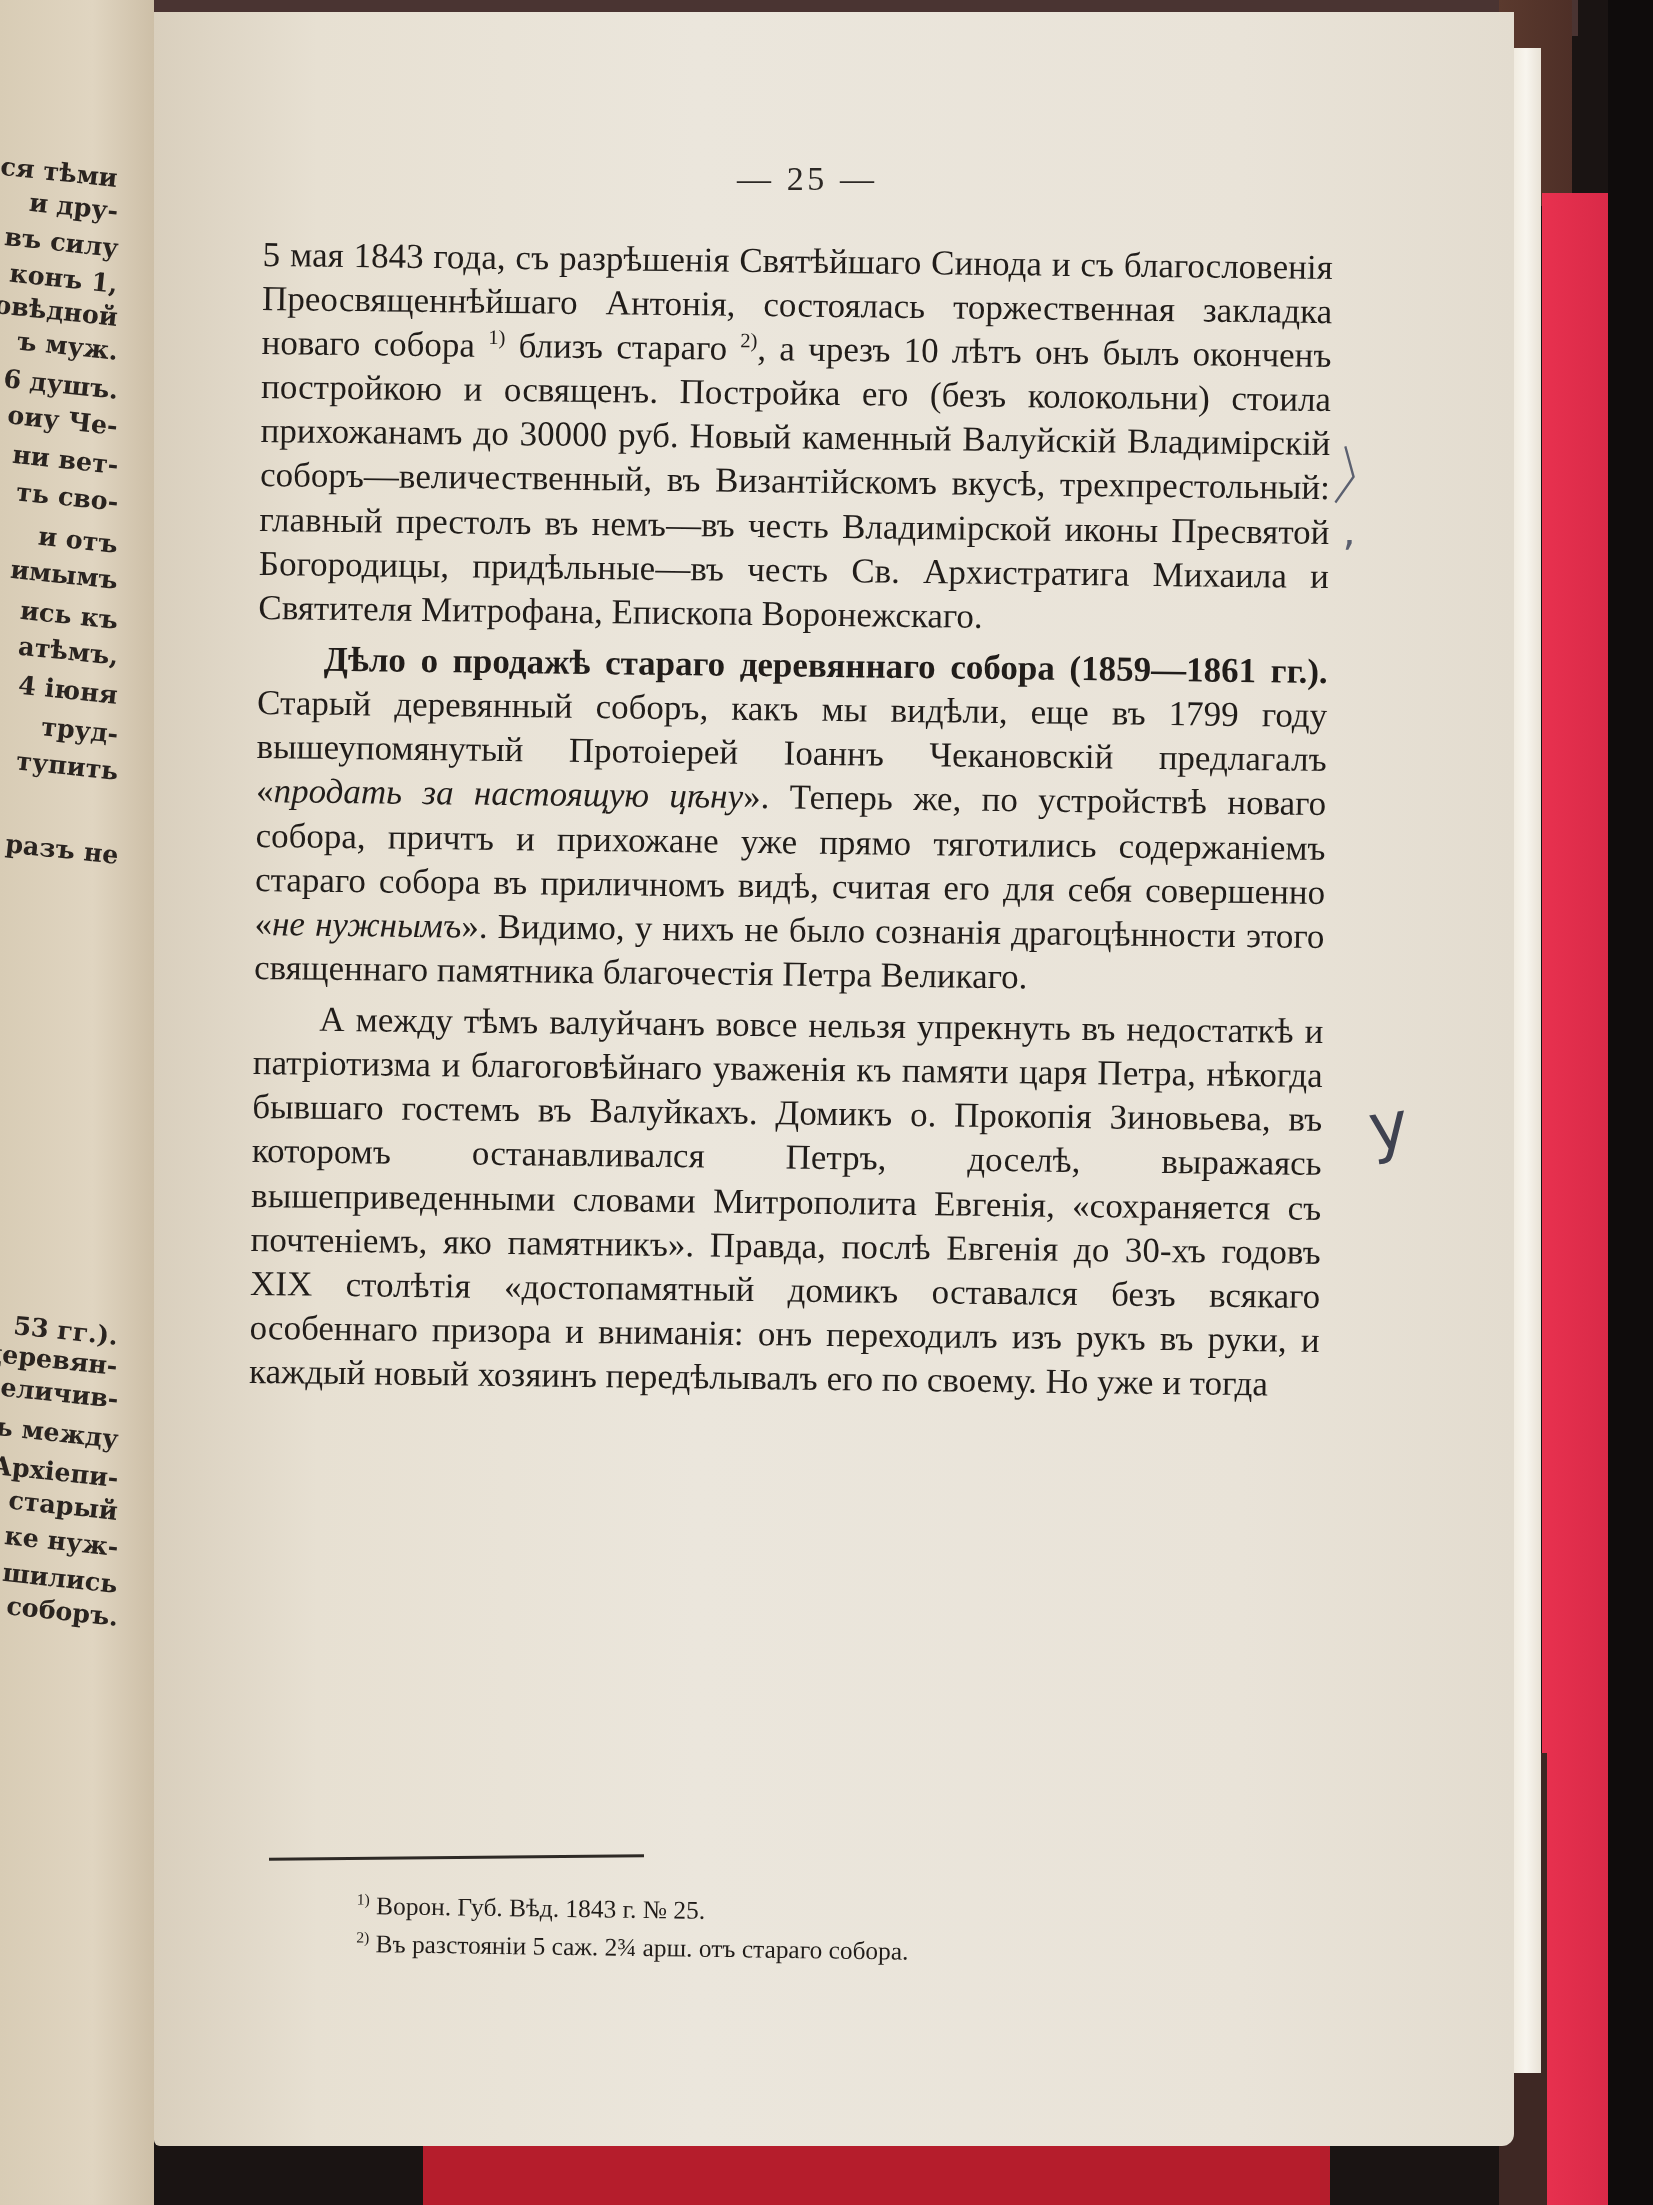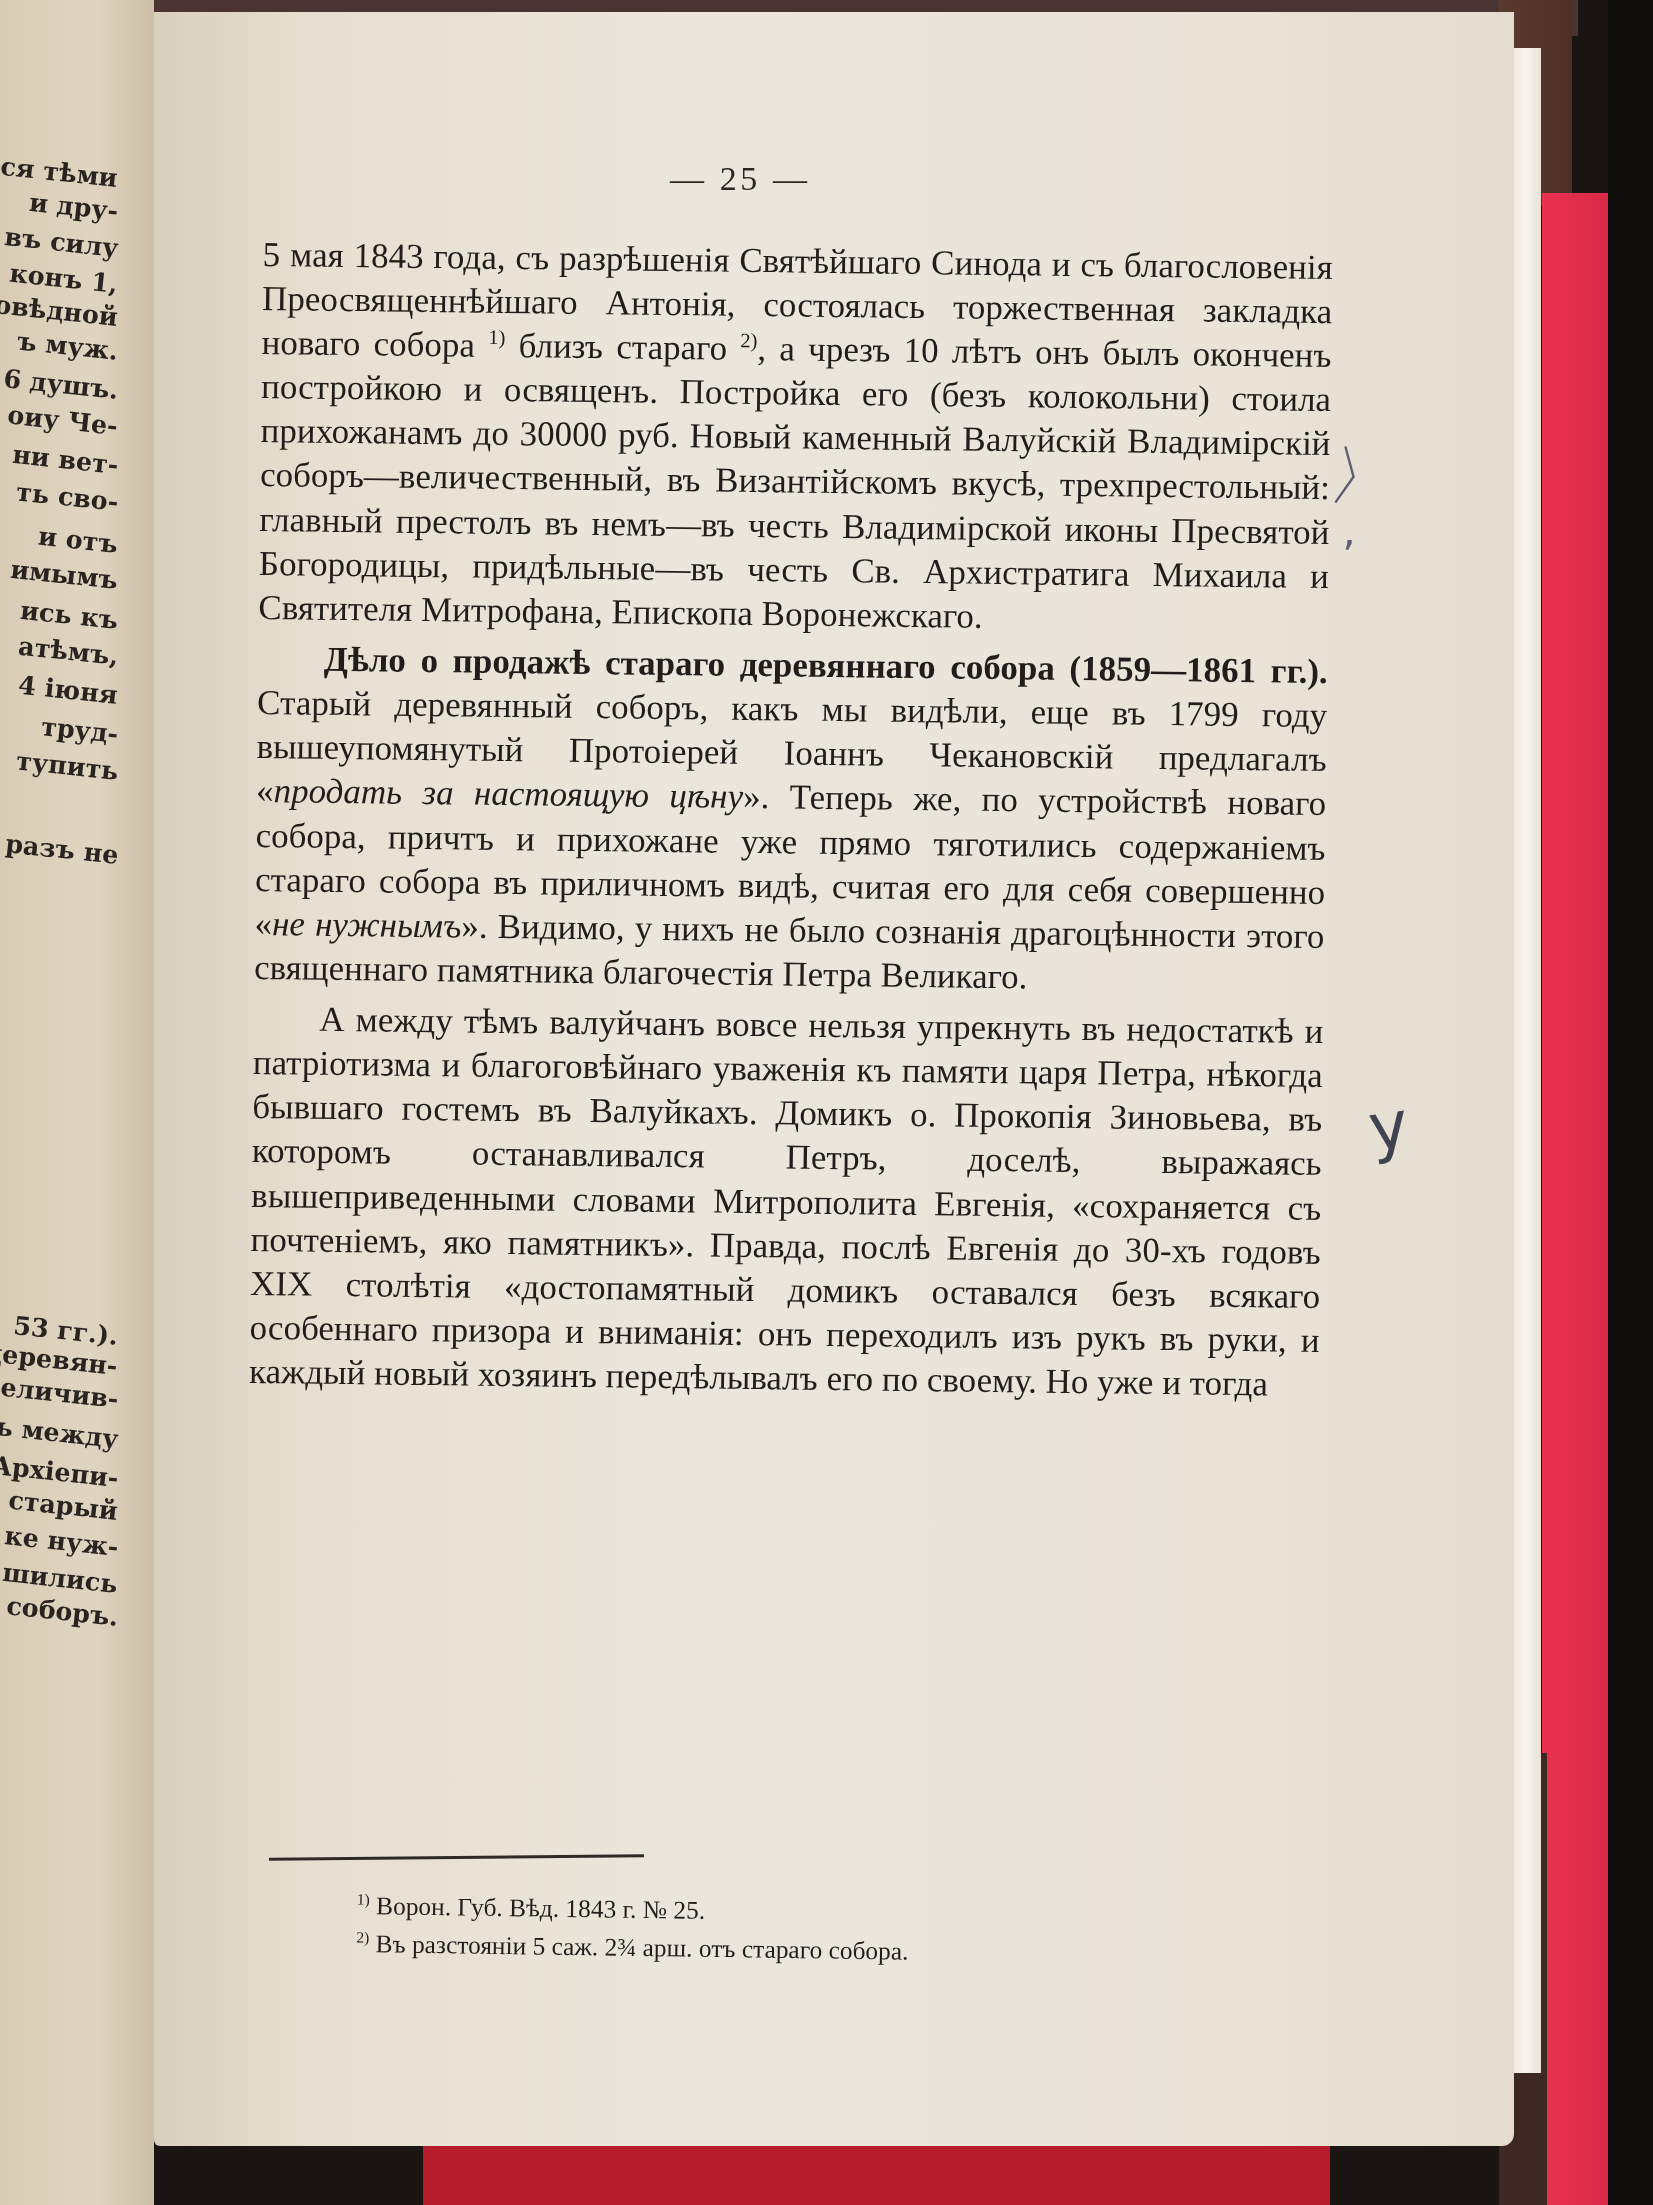--- a/index.html
+++ b/index.html
@@ -51,21 +51,21 @@
     transform-origin:right center;
   }
 
   
   .right-page {
     position:absolute; left:154px; top:12px; width:1360px; height:2134px;
     background:linear-gradient(90deg,#d9cfbd 0%,#e7e0d2 12%,#ebe6dc 40%,#e9e3d8 80%,#e3dccf 100%);
     border-radius:0 0 12px 6px;
   }
   .page-num {
-    position:absolute; left:670px; top:160px;
+    position:absolute; left:737px; top:160px;
     font-family:"Liberation Serif", serif; font-size:34px; color:#2c2825;
     letter-spacing:3.6px;
     text-align:center;
   }
   .text-block {
     position:absolute; left:263px; top:233px; width:1070px;
     font-family:"Liberation Serif", serif; font-size:35px; line-height:1.26;
     color:#211d1a; text-align:justify; transform:rotate(0.7deg);
     transform-origin:left top;
   }

